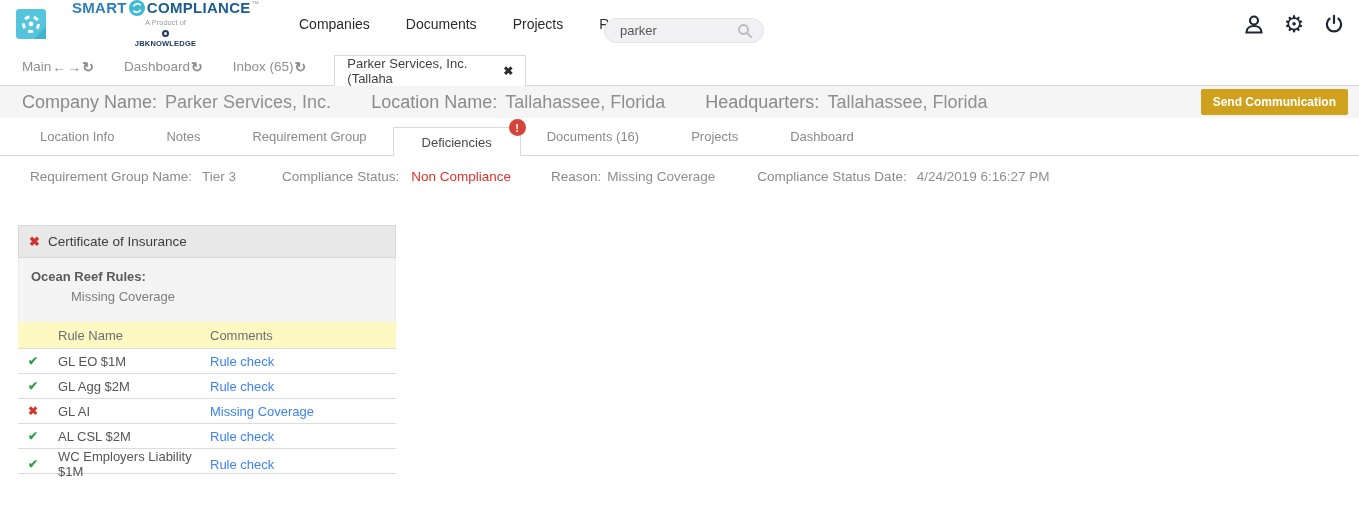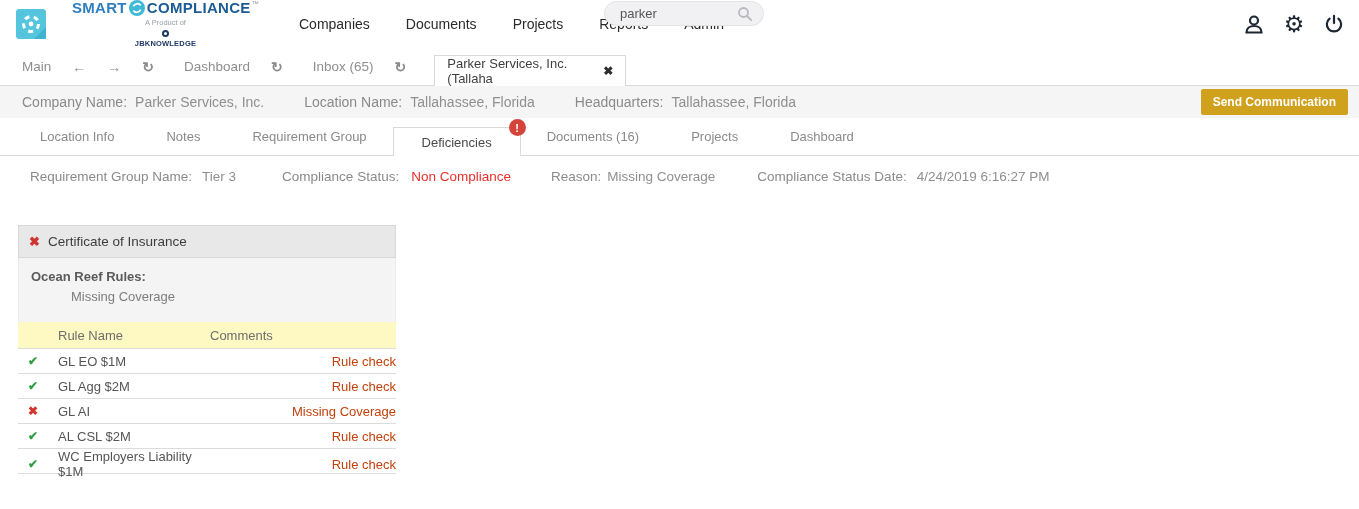--- a/index.html
+++ b/index.html
@@ -15,45 +15,45 @@
   .logo-line { display:flex; align-items:center; font-weight:bold; font-size:15px; letter-spacing:.3px; }
   .logo-smart { color:#2f7fc0; }
   .logo-mark { width:16px; height:16px; margin:0 2px; flex:none; }
   .logo-compliance { color:#1c5c94; }
   .logo-tm { font-size:7px; color:#9b9b9b; font-weight:normal; align-self:flex-start; margin-left:1px; }
   .tagline { font-size:7.5px; color:#9aa0a6; margin-top:2px; display:flex; align-items:center; justify-content:center; gap:3px;flex-direction:column; }
   .tagline b { color:#1f3864; font-size:7.5px; letter-spacing:.2px; }
   .tagline .dot { width:7px; height:7px; border-radius:50%; border:2px solid #1f3864; display:inline-block; }
   .main-nav { display:flex; gap:36px; margin-left:40px;justify-content:space-between; }
   .main-nav a { font-size:14px; color:#2b2b2b; text-decoration:none; cursor:pointer; }
-  .search-pill { position:absolute; left:604px; top:1px; width:160px; height:25px; background:#f1f1f4;
+  .search-pill { position:absolute; left:604px; top:18px; width:160px; height:25px; background:#f1f1f4;
     border:1px solid #e3e3e6; border-radius:13px; display:flex; align-items:center; padding:0 10px 0 15px; }
   .search-pill input { border:none; background:transparent; outline:none; font-size:13px; color:#555;
     width:115px; font-family:"Liberation Sans", sans-serif; }
   .search-pill svg { margin-left:auto; }
   .header-icons { position:absolute; right:12px; top:0; height:48px; display:flex; align-items:center; gap:14px; }
   .hicon { width:26px; height:26px; display:flex; align-items:center; justify-content:center; cursor:pointer; }
   .gear-glyph { font-size:23px; color:#1d2733; line-height:1; }
 
   
   .tab-strip { height:38px; border-bottom:1px solid #d9d9d9; display:flex; align-items:flex-end; background:#fff; }
-  .wtab { display:flex; align-items:center; gap:21px; color:#8f8f8f; font-size:13.5px; cursor:pointer;
+  .wtab { display:flex; align-items:center; gap:1px; color:#8f8f8f; font-size:13.5px; cursor:pointer;
     align-self:center; }
   .wtab:first-child { margin-left:22px; }
   .wtab + .wtab { margin-left:30px; }
   .tab-ico { color:#8a8a8a; font-weight:bold; font-size:14px; cursor:pointer; line-height:1; }
   .active-wtab { margin-left:28px; align-self:flex-end; height:31px; margin-bottom:-1px; background:#fff;
     border:1px solid #d9d9d9; border-bottom:none; display:flex; align-items:center; width:192px;
     padding:0 12px; justify-content:space-between; z-index:2; cursor:pointer; }
   .active-wtab .wlabel { font-size:13px; color:#3f3f3f; }
   .close-x { color:#2d2d2d; font-size:12px; font-weight:bold; cursor:pointer; margin-left:8px; }
 
   
   .company-bar { height:32px; background:#f5f5f5; display:flex; align-items:center; padding-left:22px; }
-  .cfield { display:flex; gap:8px; font-size:14px; }
+  .cfield { display:flex; gap:8px; font-size:18px; }
   .cfield + .cfield { margin-left:40px; }
   .cfield .lab { color:#8a8a8a; }
   .cfield .val { color:#8f8f8f; }
   .send-btn { margin-left:auto; margin-right:11px; background:#d0a11d; color:#fff; border:none;
     font-size:12px; font-weight:bold; padding:6px 12px; border-radius:2px; cursor:pointer;
     font-family:"Liberation Sans", sans-serif; }
 
   
   .section-tabs { height:38px; border-bottom:1px solid #d9d9d9; display:flex; align-items:flex-end; background:#fff; padding-left:14px; }
   .stab { color:#8a8a8a; font-size:13px; padding:0 26px; cursor:pointer; align-self:center; }
@@ -84,21 +84,21 @@
   .rules-status { font-size:13px; color:#7d7d7d; margin:5px 0 0 40px; }
   .rules-table { border-bottom:1px solid #dcdcdc; }
   .thead-row, .rule-row { display:grid; grid-template-columns:30px 162px 1fr; align-items:center; }
   .thead-row { height:26px; background:#fef9c3; color:#6e6e6e; font-size:13px; }
   .thead-row .h { padding-left:10px; }
   .rule-row { height:25px; border-top:1px solid #dcdcdc; background:#fff; font-size:13px; }
   .status-icon { text-align:center; font-weight:bold; font-size:12px; }
   .status-icon.pass { color:#2e9e44; }
   .status-icon.fail { color:#d3352b; }
   .rule-cell { color:#555; padding-left:10px; }
-  .comment-cell { color:#c2410c;text-align:right; }
+  .comment-cell { color:#3b82f6; }
 </style>
 </head>
 <body>
 
 <div class="app-header">
   <div class="app-icon">
     <svg viewBox="0 0 30 30">
       <rect x="0" y="0" width="30" height="30" rx="4" fill="#55c5dd"></rect>
       <path d="M30 30 L18 30 L30 18 Z" fill="#3fb3cf"></path>
       <circle cx="15" cy="15" r="7.5" fill="none" stroke="#ffffff" stroke-width="3" stroke-dasharray="5 4.5"></circle>

